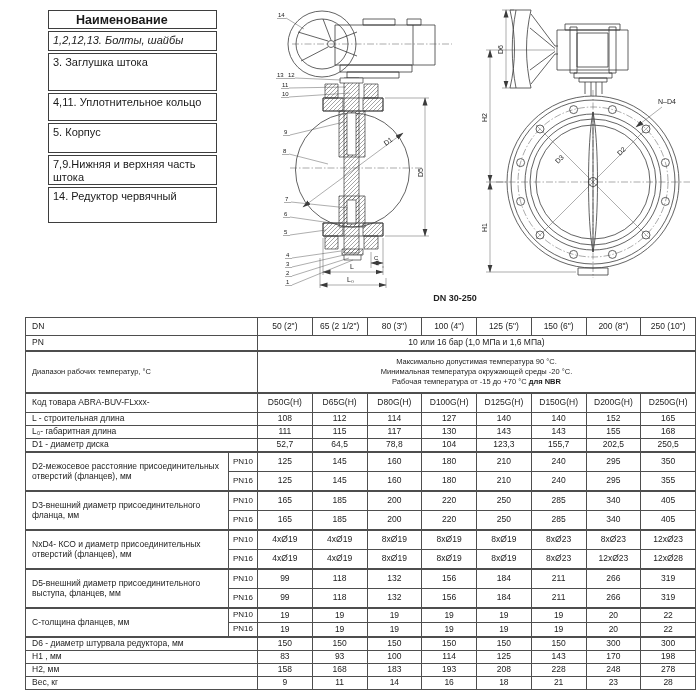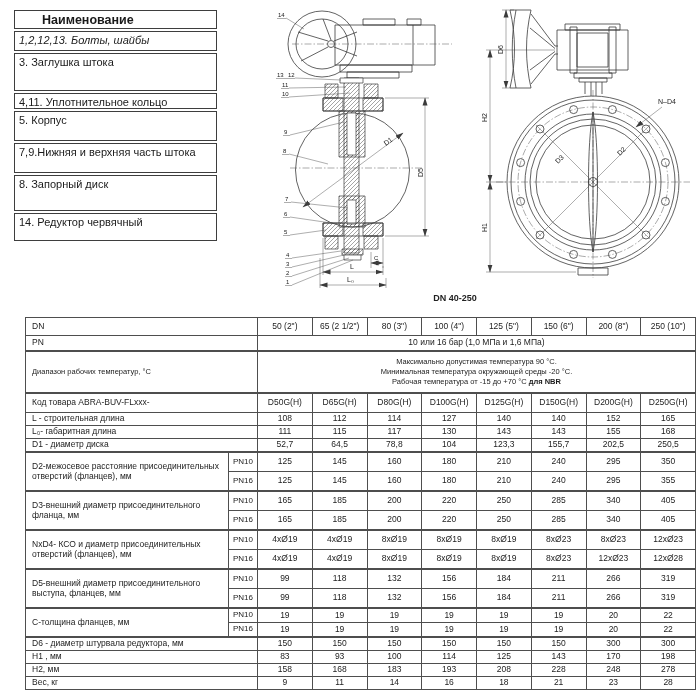--- a/index.html
+++ b/index.html
@@ -2,25 +2,25 @@
 <html><head>
 <meta charset="utf-8">
 <style>
   html,body{margin:0;padding:0;background:#fff;}
   .page{position:relative;width:700px;height:700px;background:#ffffff;overflow:hidden;
         font-family:"Liberation Sans",sans-serif;color:#1a1a1a;}
 
   
   .parts{position:absolute;left:14px;top:10px;width:203px;}
   .pt-box{box-sizing:border-box;border:1px solid #3e3e3e;margin-bottom:2px;
-          padding:2px 4px;font-size:11px;line-height:1.15;background:#fff;}
+          padding:2px 4px;font-size:11px;line-height:1.15;background:#fff;margin-left:34px;}
   .pt-head{height:19px;font-weight:bold;font-size:12.5px;padding-left:27px;}
   .pt-rows .pt-box:nth-child(1){height:20px;font-style:italic;}
   .pt-rows .pt-box:nth-child(2){height:38px;}
-  .pt-rows .pt-box:nth-child(3){height:16px;}
+  .pt-rows .pt-box:nth-child(3){height:28px;}
   .pt-rows .pt-box:nth-child(4){height:30px;}
   .pt-rows .pt-box:nth-child(5){height:30px;}
   .pt-rows .pt-box:nth-child(6){height:36px;}
   .pt-rows .pt-box:nth-child(7){height:28px;}
   .pt-rows .pt-box:nth-child(8){height:27px;text-decoration:underline;}
 
   
   .dwg-svg{position:absolute;}
   .dwg-svg *{vector-effect:non-scaling-stroke;}
   .ln{stroke:#3b3b3b;stroke-width:.8;fill:none;}
@@ -59,21 +59,20 @@
 <div class="page">
 
   <div class="parts">
     <div class="pt-box pt-head">Наименование</div>
     <div class="pt-rows">
       <div class="pt-box">1,2,12,13. Болты, шайбы</div>
       <div class="pt-box">3. Заглушка штока</div>
       <div class="pt-box">4,11. Уплотнительное кольцо</div>
       <div class="pt-box">5. Корпус</div>
       <div class="pt-box">7,9.Нижняя и верхняя часть штока</div>
-      <div class="pt-box">8. Запорный диск</div>
       <div class="pt-box">14. Редуктор червячный</div>
     </div>
   </div>
 
   <svg class="dwg-svg" style="left:240px;top:0px" width="230" height="292" viewBox="0 0 230 292">
     <defs>
       <pattern id="hatchA" patternUnits="userSpaceOnUse" width="4" height="4">
         <path d="M0,4 L4,0" stroke="#4a4a4a" stroke-width="0.5"></path>
       </pattern>
       <marker id="arrA" markerWidth="9" markerHeight="8" refX="7.5" refY="3.5" orient="auto-start-reverse" markerUnits="userSpaceOnUse">
@@ -253,21 +252,21 @@
       <text class="td" transform="translate(29,122) rotate(-90)">H2</text>
       <line class="thin" x1="32" y1="182" x2="32" y2="272" marker-start="url(#arrB)" marker-end="url(#arrB)"></line>
       <text class="td" transform="translate(29,232) rotate(-90)">H1</text>
       <text class="td" x="200" y="104">N–D4</text>
       <line class="thin" x1="204" y1="107" x2="178" y2="127" marker-end="url(#arrB)"></line>
       <text class="td" transform="translate(100,164) rotate(-45)">D3</text>
       <text class="td" transform="translate(162,156) rotate(-45)">D2</text>
     </g>
   </svg>
 
-  <div class="caption">DN 40-250</div>
+  <div class="caption">DN 30-250</div>
 
   <table class="spec">
     <colgroup>
       <col style="width:203px">
         <col style="width:29px">
       <col span="8" style="width:54.75px">
     </colgroup>
     <tbody>
       <tr class="r-dn">
         <td class="lbl" colspan="2">DN</td>

